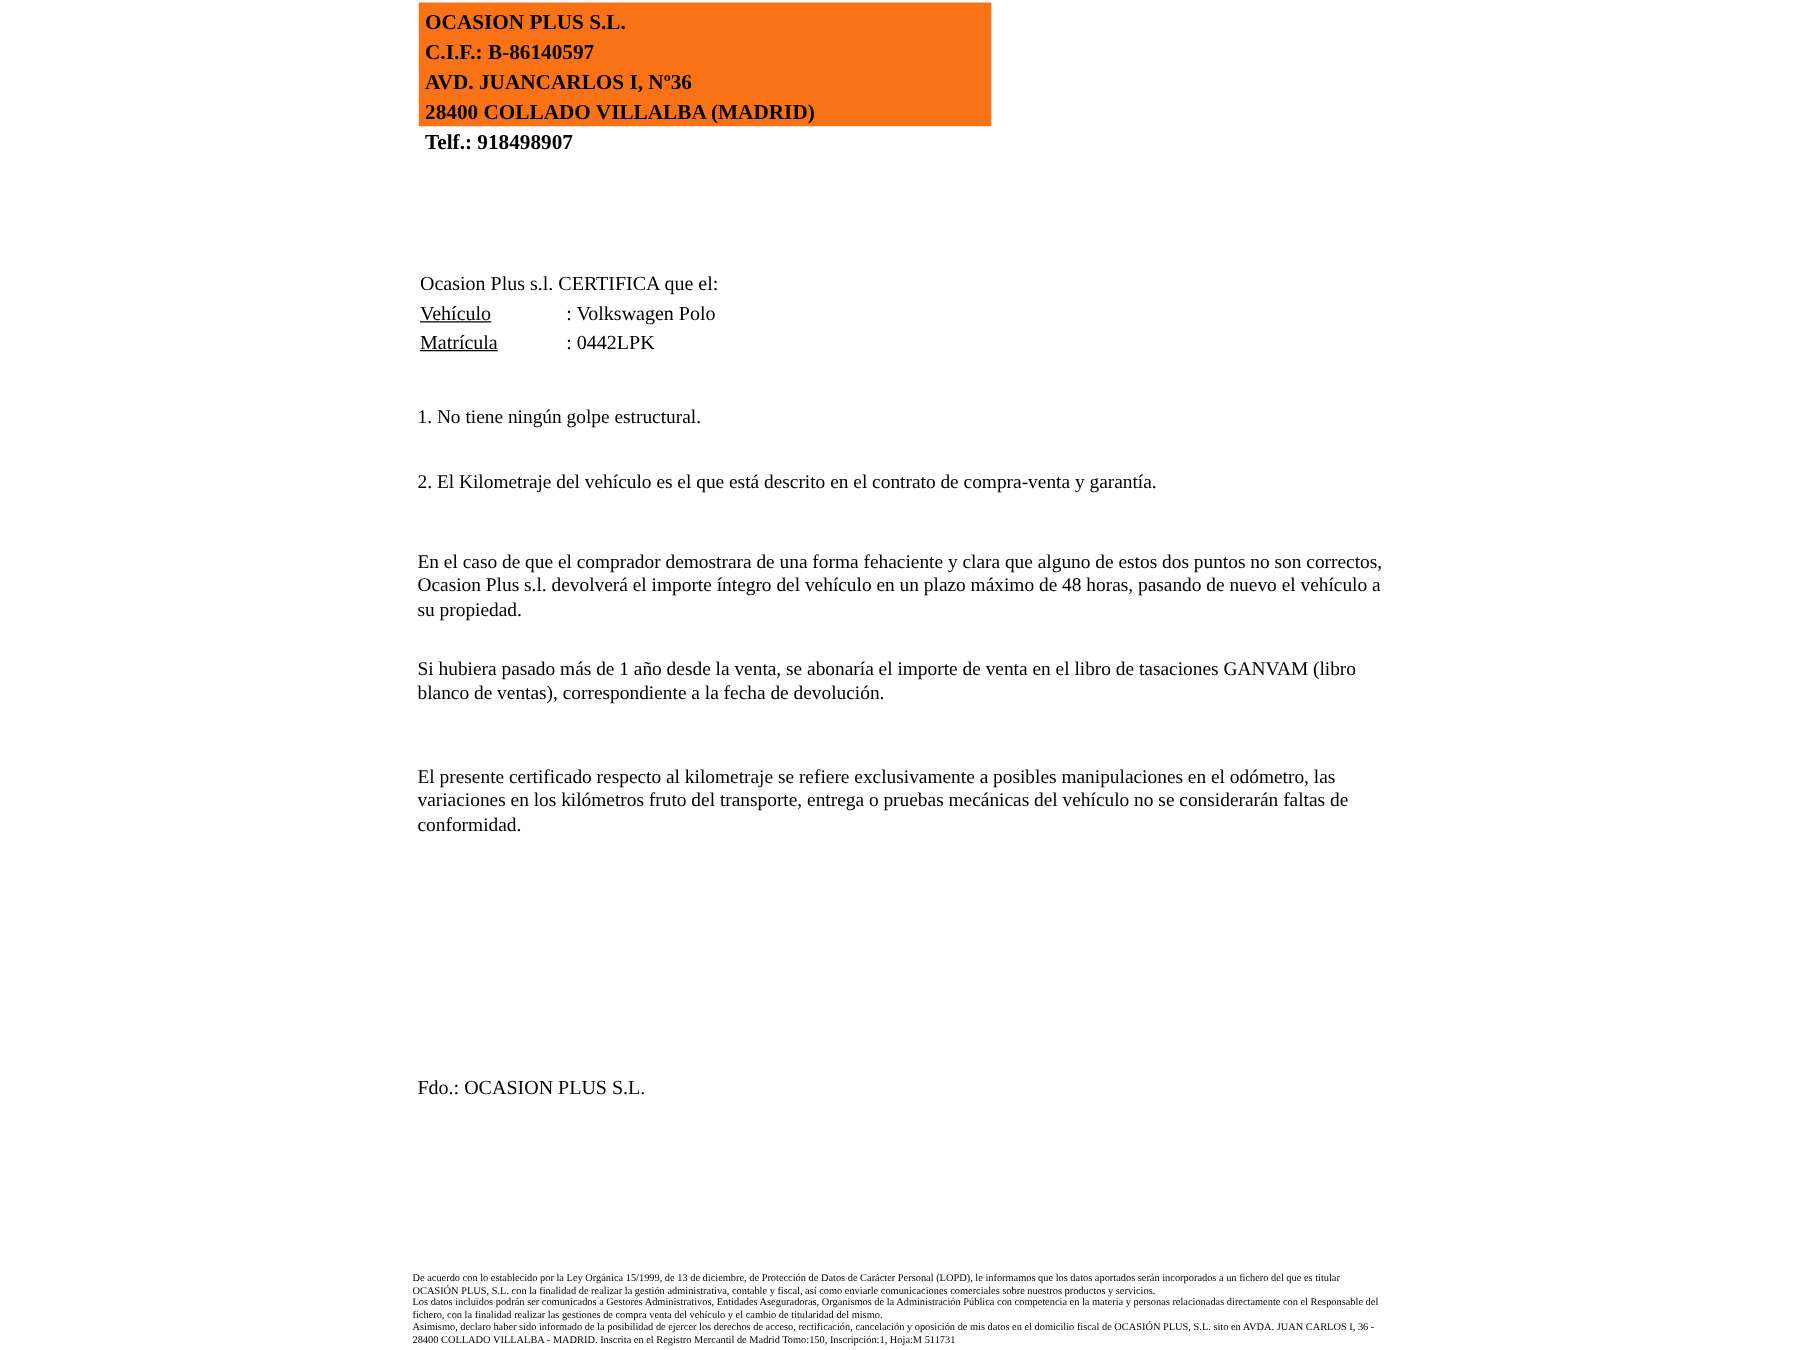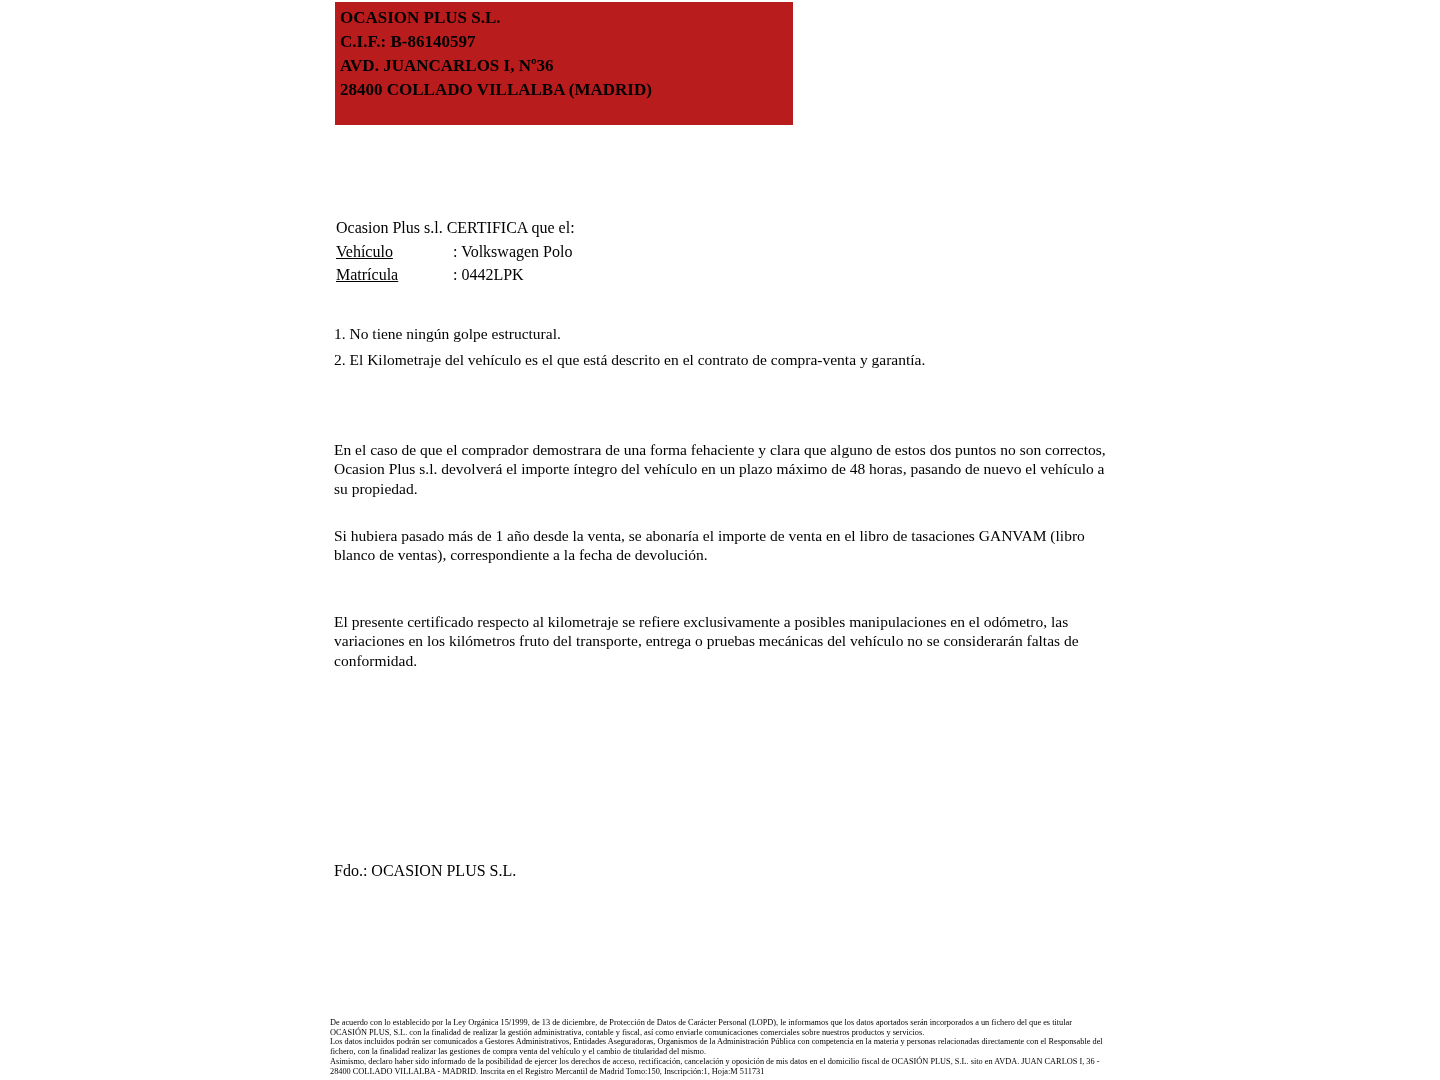--- a/index.html
+++ b/index.html
@@ -14,22 +14,22 @@
     background: #ffffff;
     font-family: "Liberation Serif", "DejaVu Serif", serif;
     color: #000000;
     overflow: hidden;
   }
   .header-box {
     position: absolute;
     left: 335px;
     top: 2px;
     width: 458px;
-    height: 123px;
-    background: #b91c1c;
+    height: 99px;
+    background: #f97316;
     box-sizing: border-box;
     padding: 4px 0 0 5px;
     font-size: 17px;
     font-weight: bold;
     line-height: 24px;
     white-space: nowrap;
   }
   .date-line {
     position: absolute;
     left: 681px;
@@ -50,21 +50,21 @@
     width: 81px;
     text-decoration: underline;
   }
   .clause {
     position: absolute;
     left: 334px;
     font-size: 15.5px;
     white-space: nowrap;
   }
   .clause-1 { top: 325px; }
-  .clause-2 { top: 351px; }
+  .clause-2 { top: 377px; }
   .para {
     position: absolute;
     left: 334px;
     width: 775px;
     font-size: 15.5px;
     line-height: 19.4px;
   }
   .para-1 { top: 440px; }
   .para-2 { top: 516px; }
   .para-3 { top: 526px; }
@@ -89,20 +89,21 @@
 </head>
 <body>
 
 <div class="page">
 
   <div class="header-box">
     <div>OCASION PLUS S.L.</div>
     <div>C.I.F.: B-86140597</div>
     <div>AVD. JUANCARLOS I, Nº36</div>
     <div>28400 COLLADO VILLALBA (MADRID)</div>
+    <div>Telf.: 918498907</div>
   </div>
 
 
   <div class="cert-block">
     <div>Ocasion Plus s.l. CERTIFICA que el:</div>
     <div class="cert-row">
       <span class="cert-label">Vehículo</span>
       <span>: Volkswagen Polo</span>
     </div>
     <div class="cert-row">

